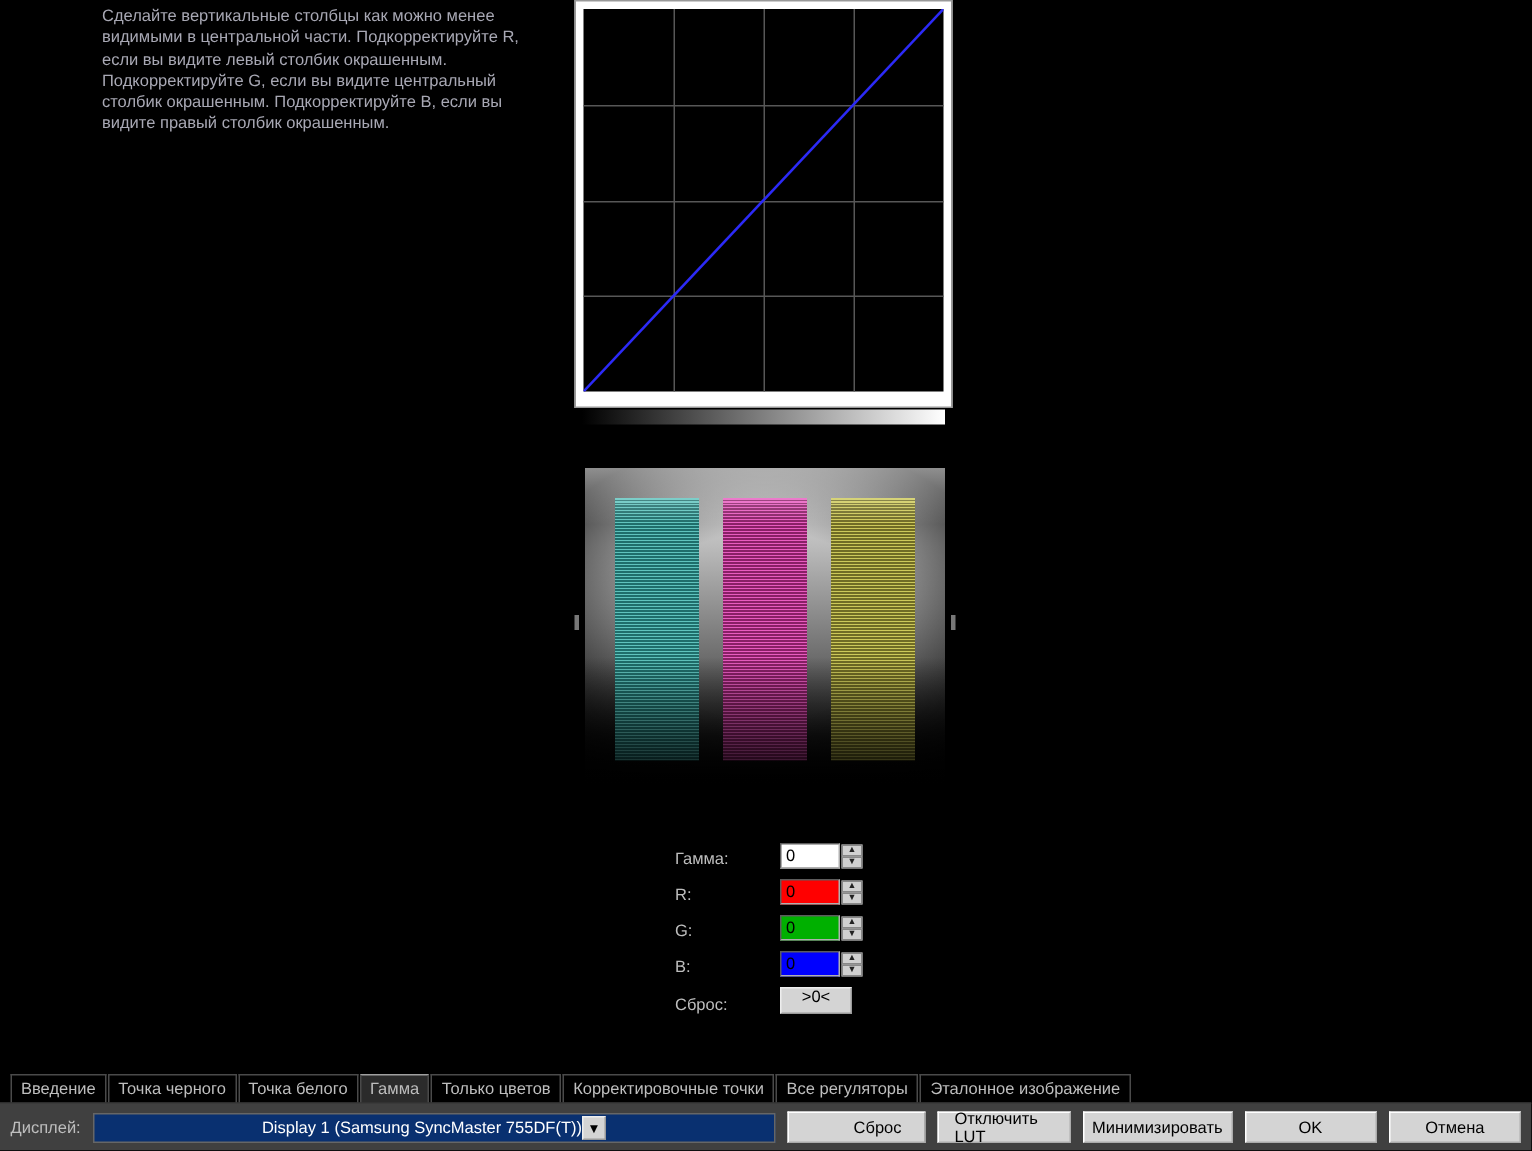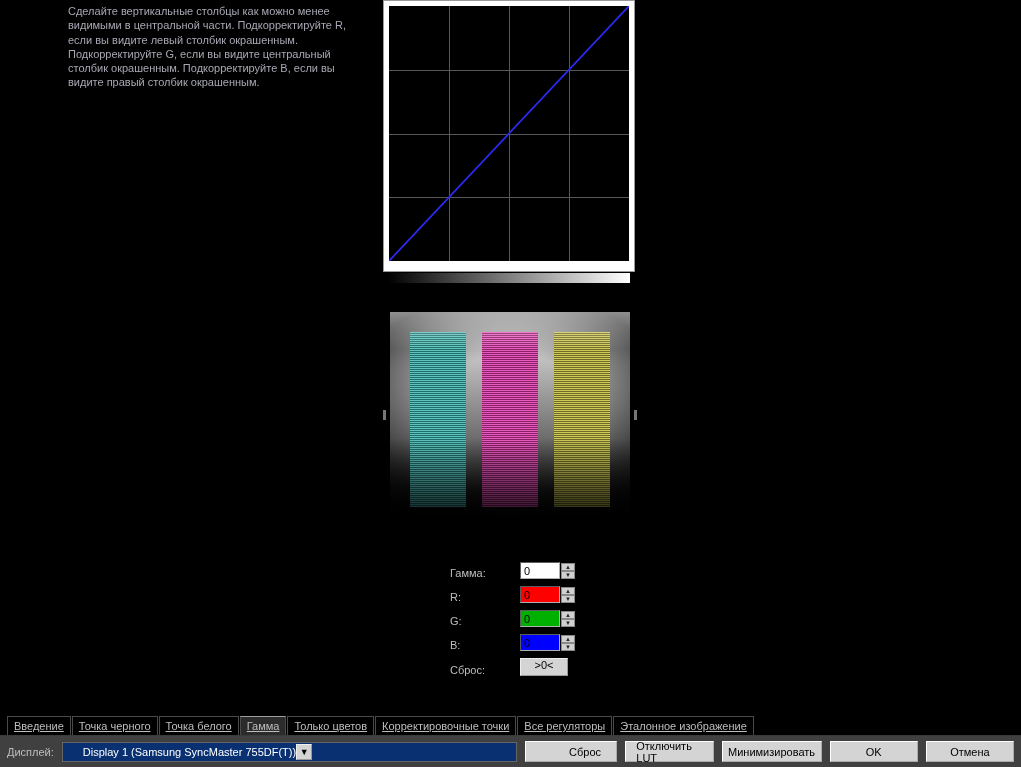--- a/index.html
+++ b/index.html
@@ -129,21 +129,20 @@
   font-size:11px;
 }
 .tab {
   padding: 3px 6px;
   background:#000;
   color:#bebebe;
   border:1px solid #4a4a4a;
   border-bottom:none;
   cursor:pointer;
   margin-right: 1px;
-  text-decoration: underline;
 }
 .tab.active { background:#2b2b2b; border-top-color:#a0a0a0; }
 
 .bottom-bar {
   position:absolute;
   bottom:0; left:0; right:0;
   height:32px;
   background:#404040;
   border-top:1px solid #3a3a3a;
   display:flex;
@@ -153,21 +152,21 @@
 }
 .bb-label { color:#bebebe; width:55px; }
 .bb-select {
   flex: 0 0 455px;
   height:20px;
   background:#093070;
   color:#fff;
   border:1px solid #666;
   font-size:11px;
   padding:2px 20px;
-  display:flex; align-items:center; justify-content:flex-start;
+  display:flex; align-items:center; justify-content:center;
 }
 .bb-select .dd {
   width:16px; height:16px; background:#d4d4d4; color:#000;
   text-align:center; line-height:14px; font-size:9px; border:1px outset #eee;
 }
 .bb-btn {
   height:21px;
   background:#d4d4d4;
   color:#000;
   border:1px outset #fff;

